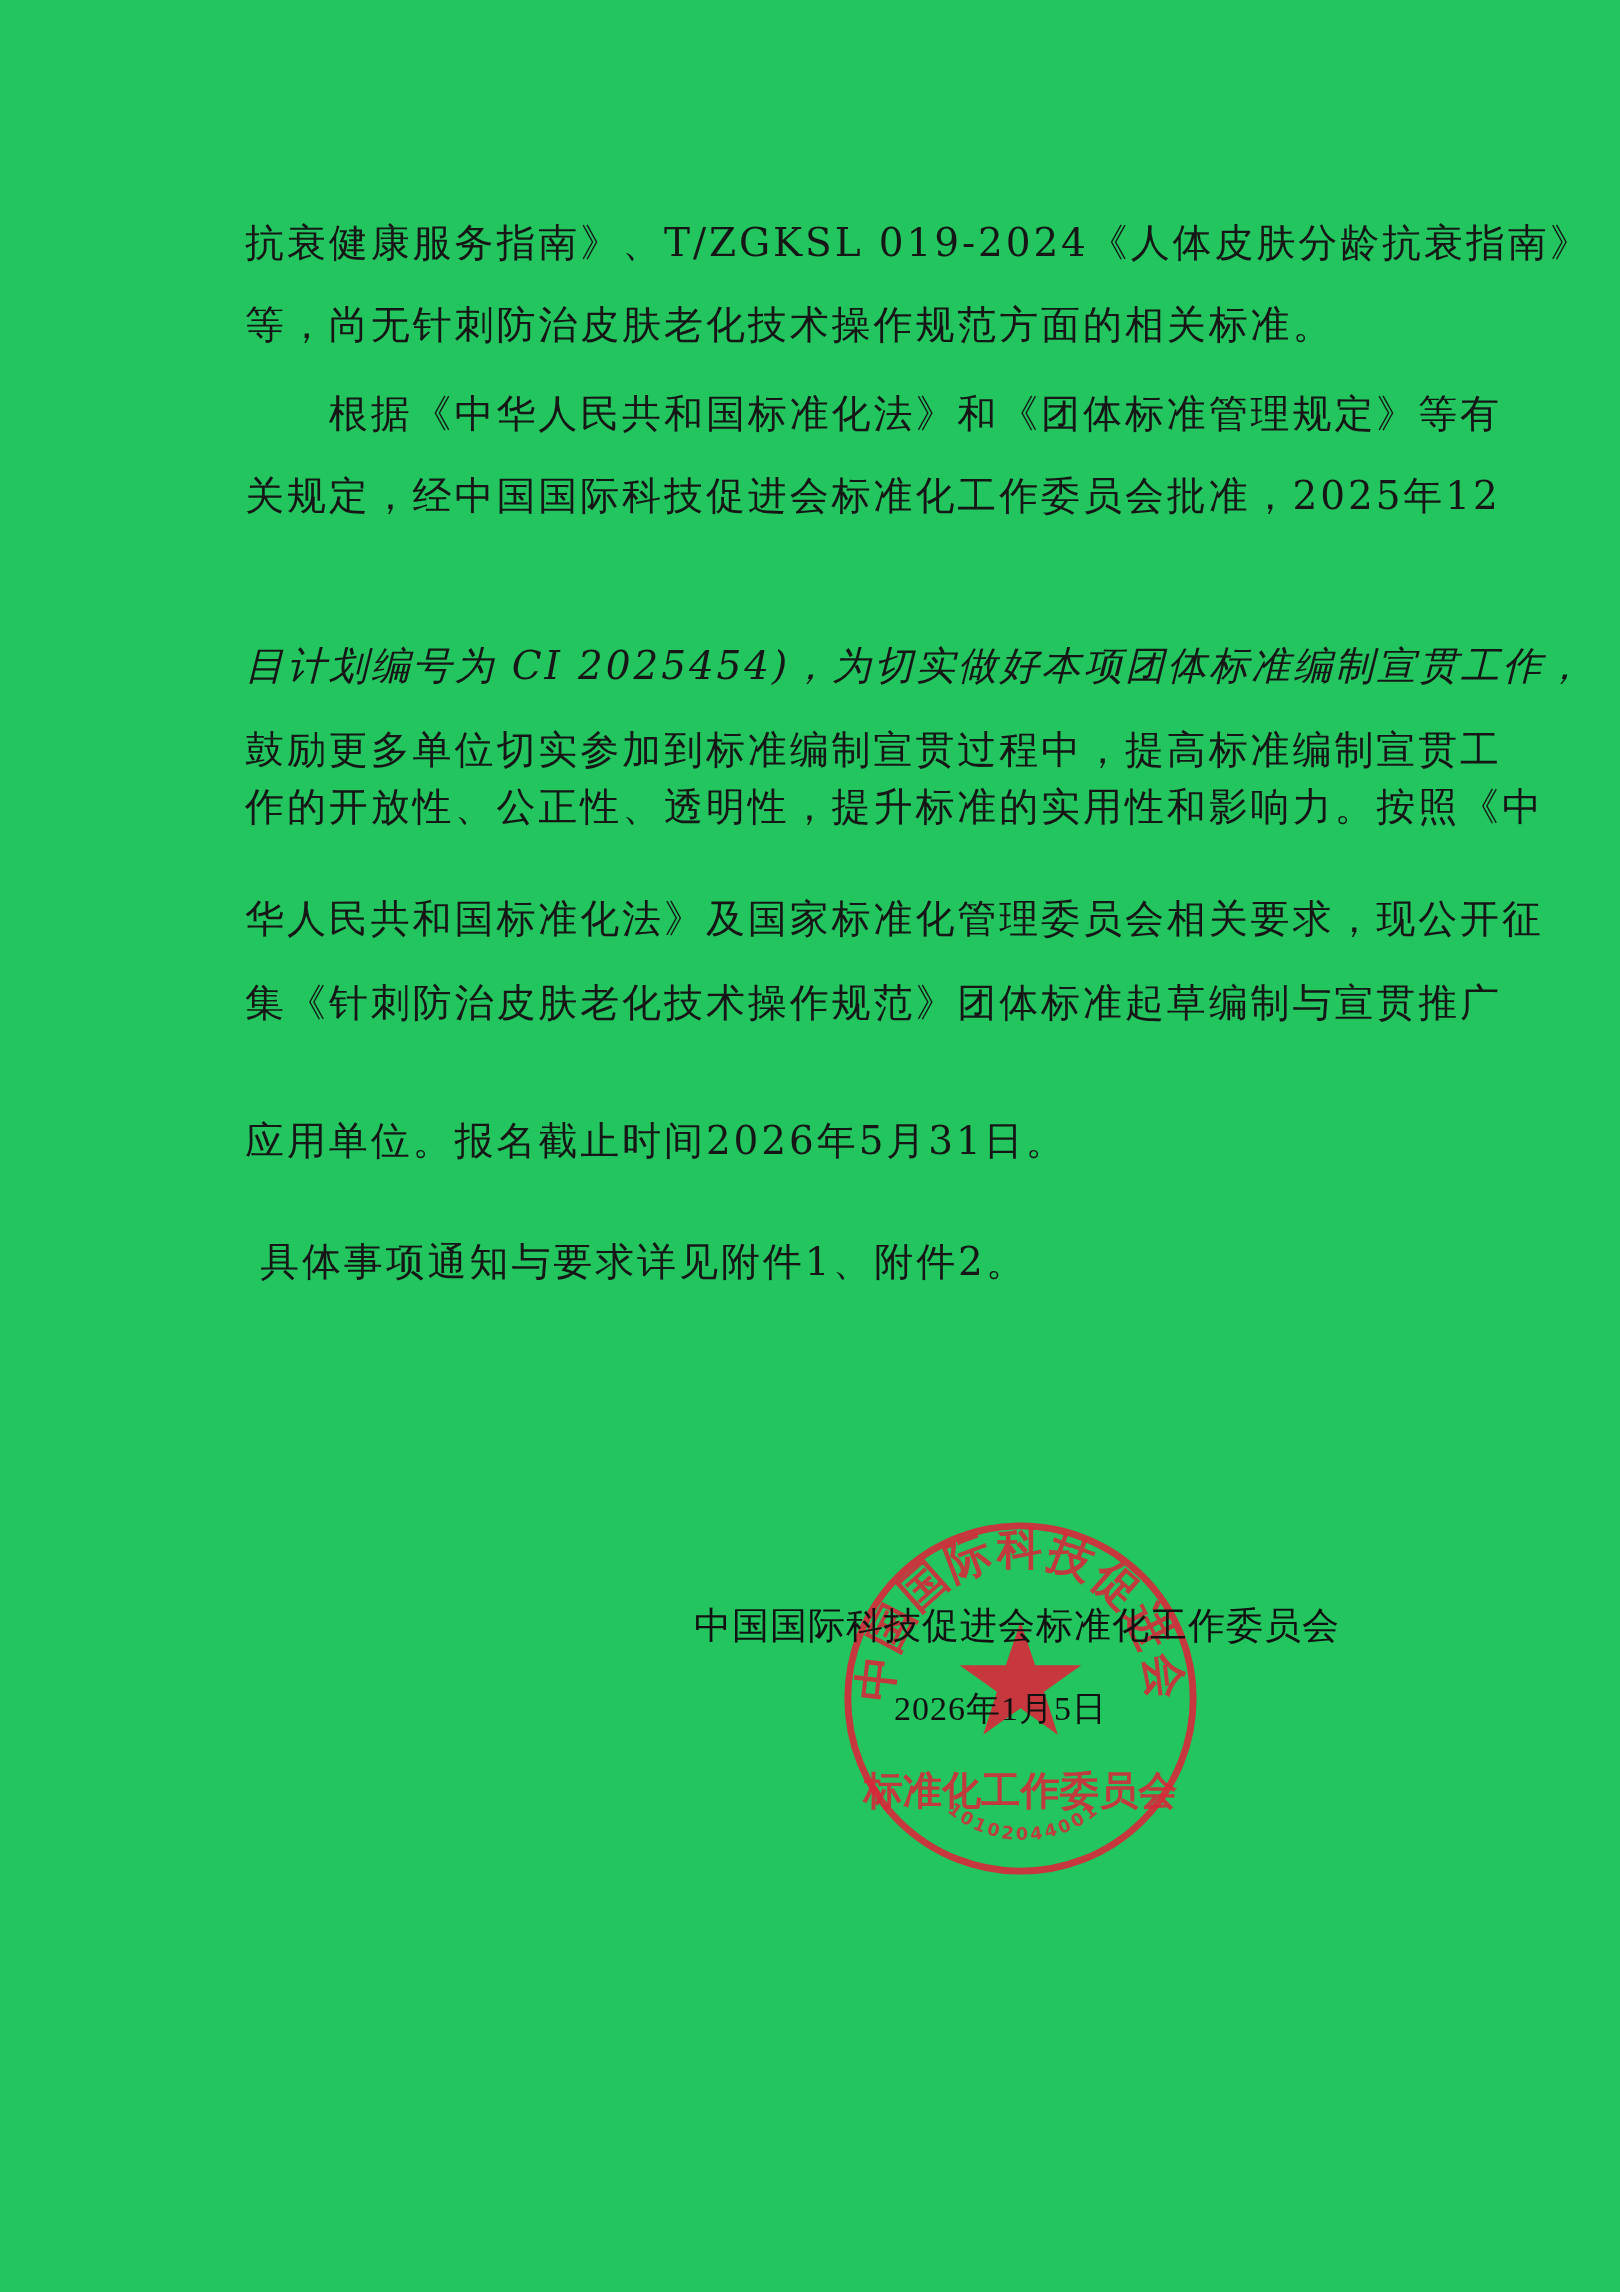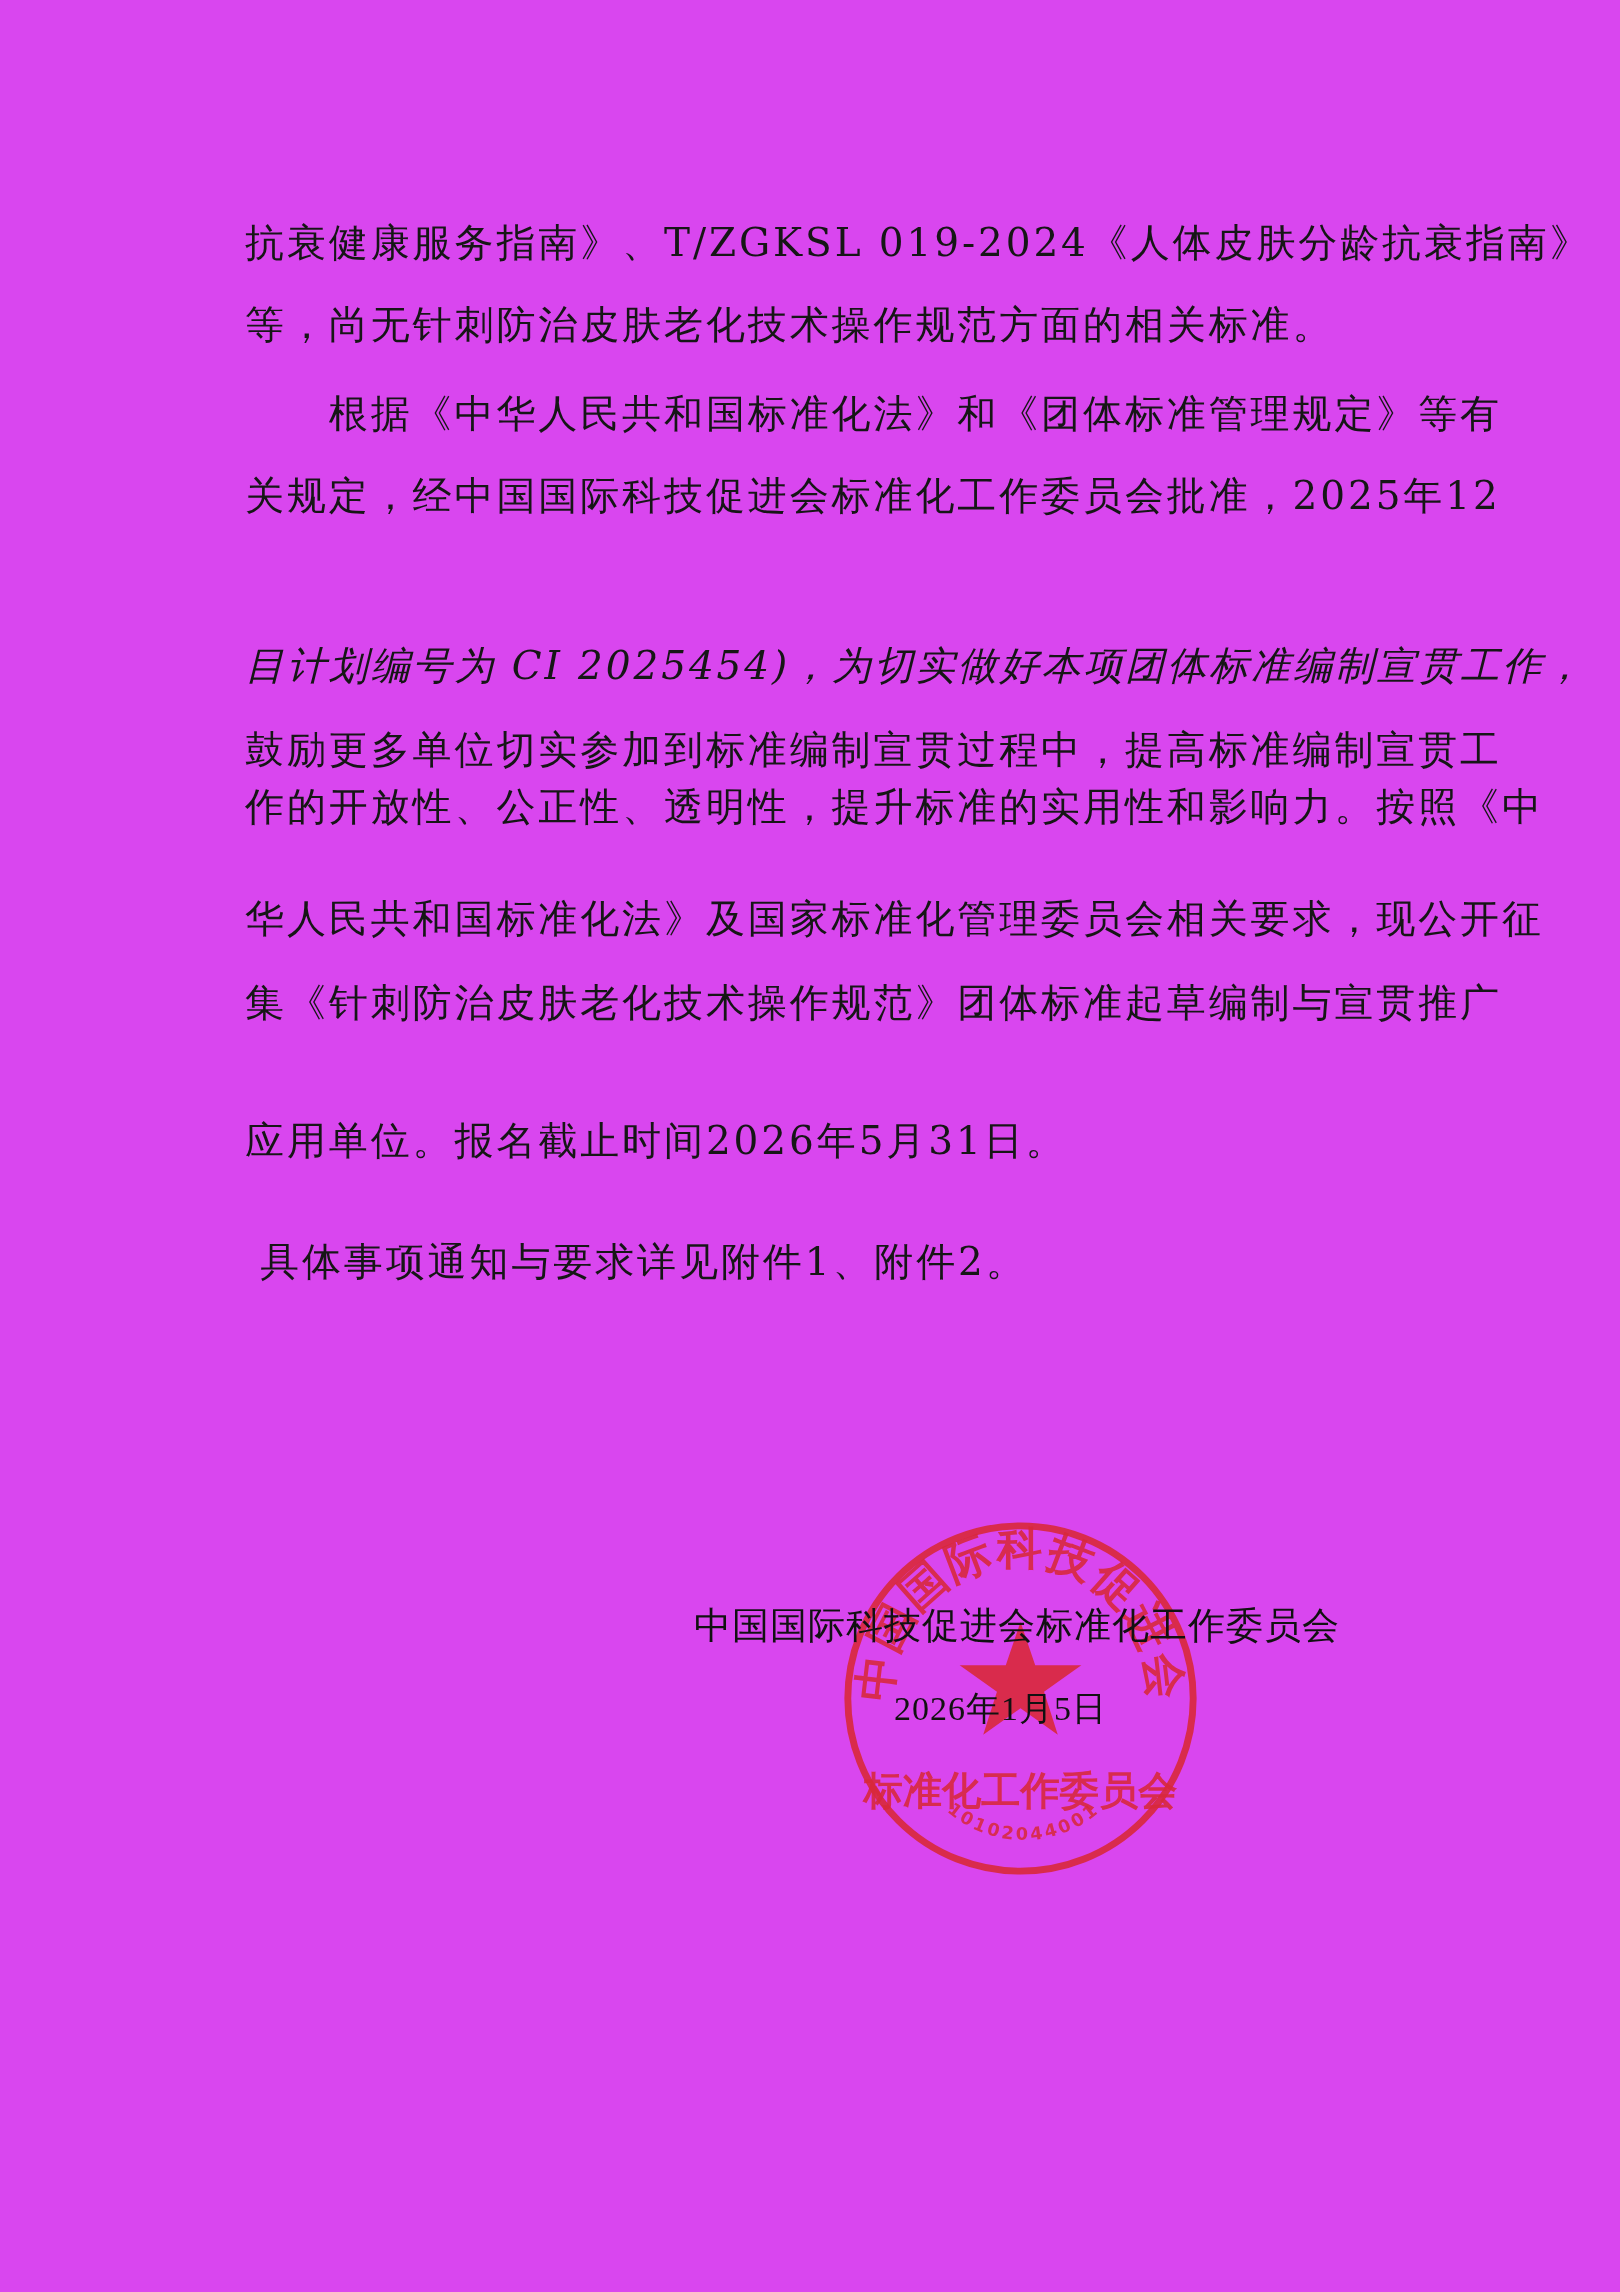--- a/index.html
+++ b/index.html
@@ -1,18 +1,18 @@
 <!DOCTYPE html>
 <html><head>
 <meta charset="utf-8">
 <style>
   html, body { margin:0; padding:0; background:#ffffff; }
   body { width:1620px; height:2293px; position:relative; overflow:hidden;
          font-family: "DejaVu Serif", "Liberation Serif", serif; color:#111; }
-  .page { position:absolute; left:0; top:0; width:1620px; height:2293px; background:#d946ef; }
+  .page { position:absolute; left:0; top:0; width:1620px; height:2293px; background:#22c55e; }
   .line { position:absolute; left:245px; font-size:39px; line-height:47px; white-space:nowrap;
           letter-spacing:2.9px; color:#161616; }
   .stamp { position:absolute; left:838px; top:1516px; width:365px; height:365px; }
   .sig { position:absolute; font-size:37px; line-height:45px; white-space:nowrap; color:#111; letter-spacing:1px; }
 </style>
 </head>
 <body>
 
 <div class="page">
 

